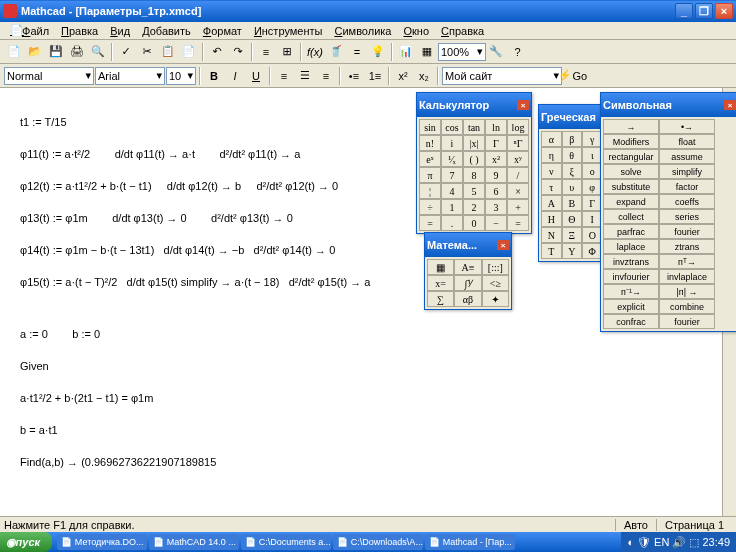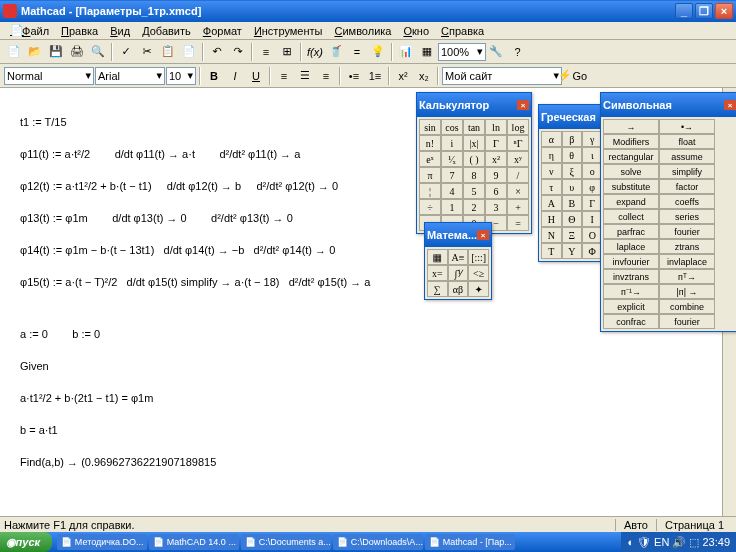--- a/index.html
+++ b/index.html
@@ -283,43 +283,43 @@
         </div>
         <div class="sym-row">
           <div class="sym-cell">parfrac</div>
           <div class="sym-cell">fourier</div>
         </div>
         <div class="sym-row">
           <div class="sym-cell">laplace</div>
           <div class="sym-cell">ztrans</div>
         </div>
         <div class="sym-row">
+          <div class="sym-cell">invztrans</div>
+          <div class="sym-cell">пᵀ→</div>
+        </div>
+        <div class="sym-row">
           <div class="sym-cell">invfourier</div>
           <div class="sym-cell">invlaplace</div>
         </div>
         <div class="sym-row">
-          <div class="sym-cell">invztrans</div>
-          <div class="sym-cell">пᵀ→</div>
-        </div>
-        <div class="sym-row">
           <div class="sym-cell">п⁻¹→</div>
           <div class="sym-cell">|п| →</div>
         </div>
         <div class="sym-row">
           <div class="sym-cell">explicit</div>
           <div class="sym-cell">combine</div>
         </div>
         <div class="sym-row">
           <div class="sym-cell">confrac</div>
           <div class="sym-cell">fourier</div>
         </div>
       </div>
   </div>
 
-  <div class="palette" style="left:424px;top:134px;width:68px">
+  <div class="palette" style="left:424px;top:144px;width:88px">
     <div class="phdr">
         <span>Матема...</span>
         <div class="spacer"></div>
         <div class="pclose">×</div>
       </div>
     <div class="pbody">
         <div class="pgrid" style="grid-template-columns:repeat(3,1fr)">
       <div class="pcell">▦</div>
       <div class="pcell">A≡</div>
       <div class="pcell">[:::]</div>

